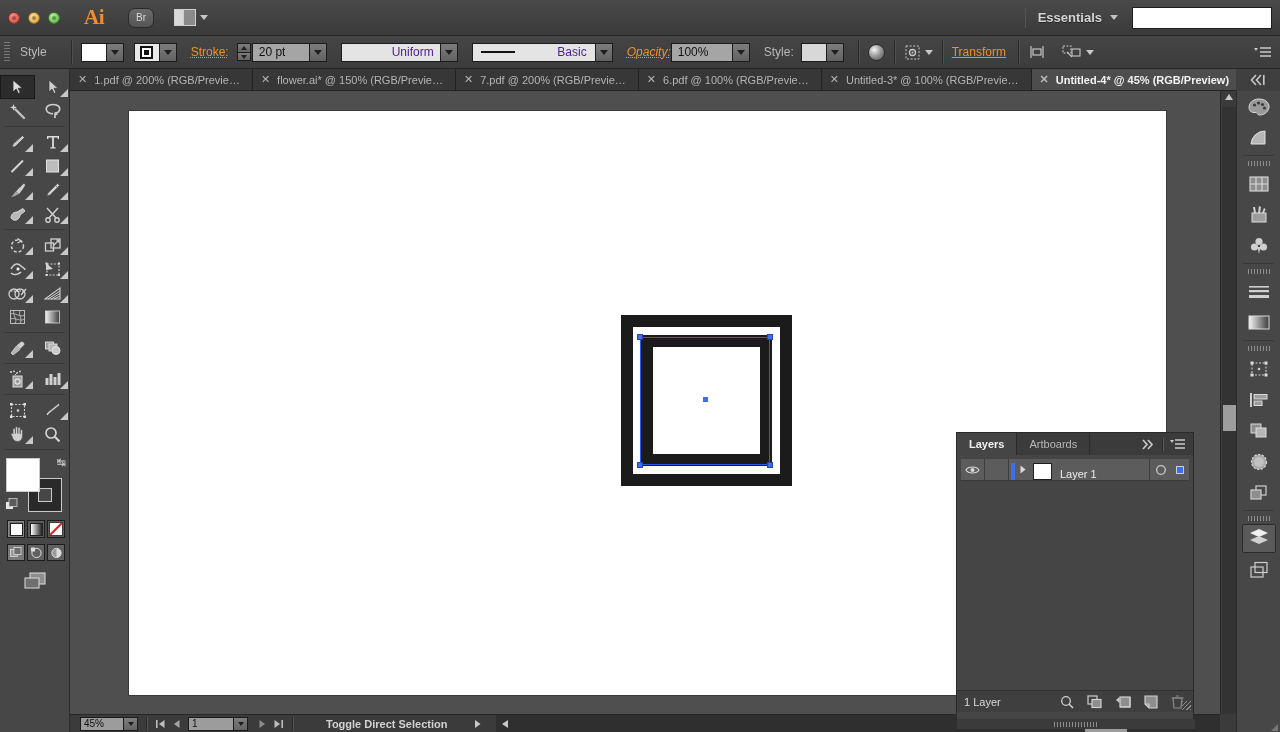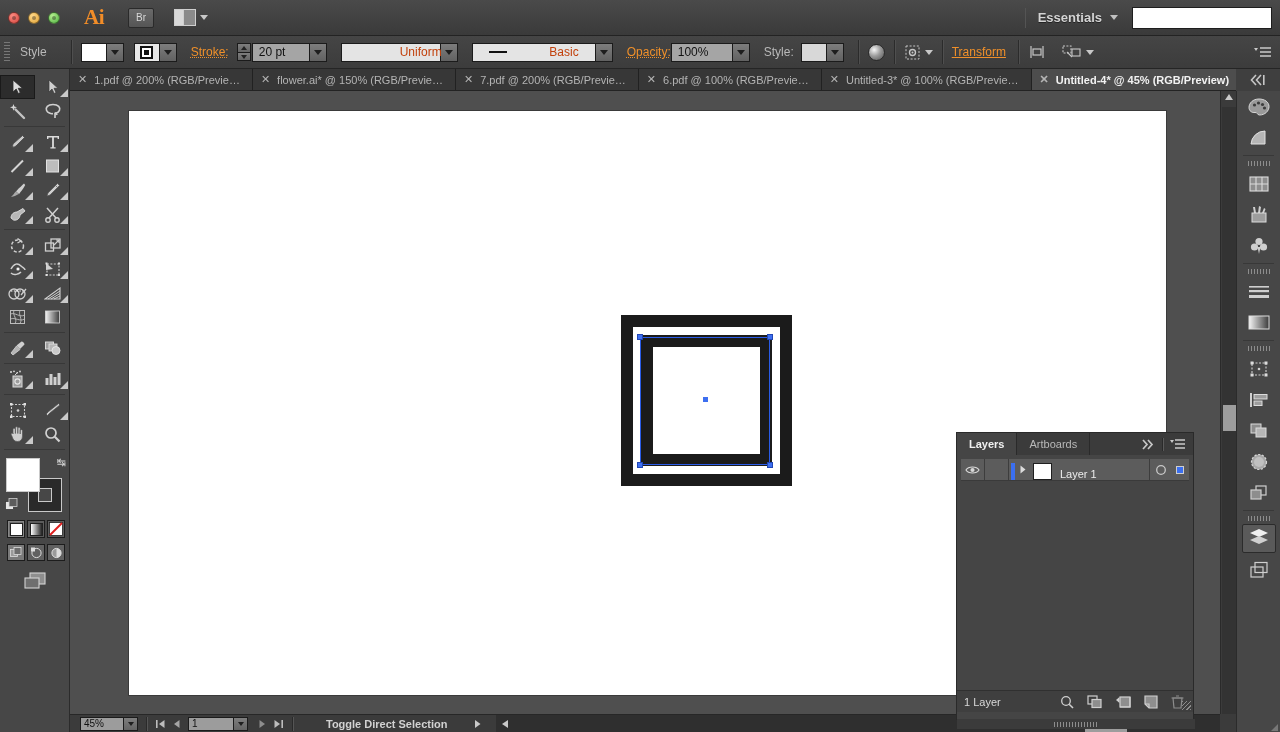--- a/index.html
+++ b/index.html
@@ -23,21 +23,21 @@
   .tl { width: 12px; height: 12px; border-radius: 50%; border: 1px solid rgba(0,0,0,.45); }
   .tl.red   { background: radial-gradient(circle at 35% 30%, #ff8b82, #d0443c); }
   .tl.amber { background: radial-gradient(circle at 35% 30%, #ffd98a, #e0a134); }
   .tl.green { background: radial-gradient(circle at 35% 30%, #b6f190, #4cae3e); }
   .tl i { display:block; width:4px; height:4px; border-radius:50%; background:rgba(0,0,0,.35); margin:3px auto;}
   .ai-logo {
     margin-left: 24px; color: #f28d28; font-size: 21px; font-weight: bold;
     font-family: "Liberation Serif", serif; letter-spacing: -0.5px;
   }
   .br-btn {
-    margin-left: 24px; width: 26px; height: 20px; border-radius: 2px;
+    margin-left: 24px; width: 26px; height: 20px; border-radius: 7px;
     background: linear-gradient(#6a6a6a,#555); border: 1px solid #2a2a2a;
     color: #d8d8d8; font-size: 10px; display:flex; align-items:center; justify-content:center;
   }
   .arrange-btn {
     margin-left: 20px; display: flex; align-items: center; gap: 4px;
   }
   .arrange-ico { width: 22px; height: 17px; border: 1px solid #cfcfcf; background: #8a8a8a; display:flex; }
   .arrange-ico span { display:block; }
   .arrange-ico .a { width: 9px; background: #d9d9d9; border-right: 1px solid #cfcfcf; }
   .arrange-ico .b { flex:1; background: #8a8a8a; }
@@ -87,22 +87,22 @@
   }
   .stepper div:first-child { border-bottom:none; }
   .stepper .up { width:0;height:0;border-left:3px solid transparent;border-right:3px solid transparent;border-bottom:4px solid #222;}
   .stepper .dn { width:0;height:0;border-left:3px solid transparent;border-right:3px solid transparent;border-top:4px solid #222;}
   .field {
     height: 19px; background: #a5a5a5; border: 1px solid #1b1b1b;
     color: #111; font-size: 12px; display:flex; align-items:center; padding-left: 6px;
   }
   .profile-box {
     height: 19px; background: #e4e4e4; border: 1px solid #1b1b1b;
-    display:flex; align-items:center; justify-content:space-between; padding: 0 16px;
-    color: #c2410c; font-size: 12px; gap: 36px;
+    display:flex; align-items:center; justify-content:space-between; padding: 0 8px;
+    color: #4c1d95; font-size: 12px; gap: 36px;
   }
   .pline { width: 62px; height: 3px; background: #111; margin-right: 6px; }
   .pline.thin { height: 2px; }
   .circ-ico {
     width: 17px; height: 17px; border-radius: 50%;
     background: radial-gradient(circle at 35% 32%, #efefef 4%, #9b9b9b 45%, #4f4f4f 100%);
     border: 1px solid #2a2a2a;
   }
   .icon-btn { display:flex; align-items:center; gap:4px; }
   .cb-right { margin-left:auto; margin-right: 8px; display:flex; align-items:center;}
@@ -362,21 +362,21 @@
       </div>
 
     <div class="profile-box" style="margin-left:14px;width:124px;">
       <div class="pline thin"></div>
       <span>Basic</span>
     </div>
     <div class="dropbtn">
         <div class="c"></div>
       </div>
 
-    <div class="cb-label orange" style="margin-left:14px;">Opacity:</div>
+    <div class="cb-label orange" style="margin-left:14px;font-style:italic;">Opacity:</div>
     <div style="display:flex;align-items:center;">
       <div class="field" style="width:62px;">100%</div>
       <div class="dropbtn">
           <div class="c"></div>
         </div>
     </div>
 
     <div class="cb-label" style="margin-left:14px;">Style:</div>
     <div class="swatch-combo" style="margin-left:7px;">
       <div class="swatch" style="background:#d8d8d8;"></div>

